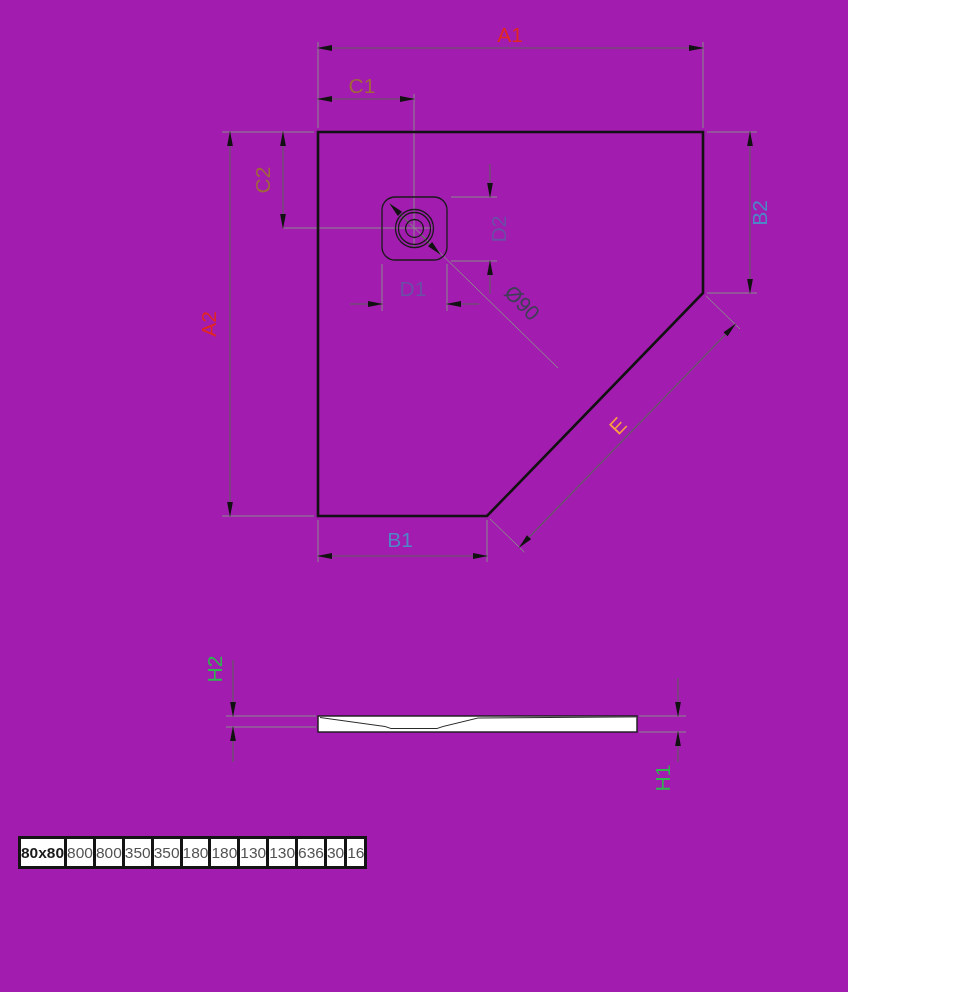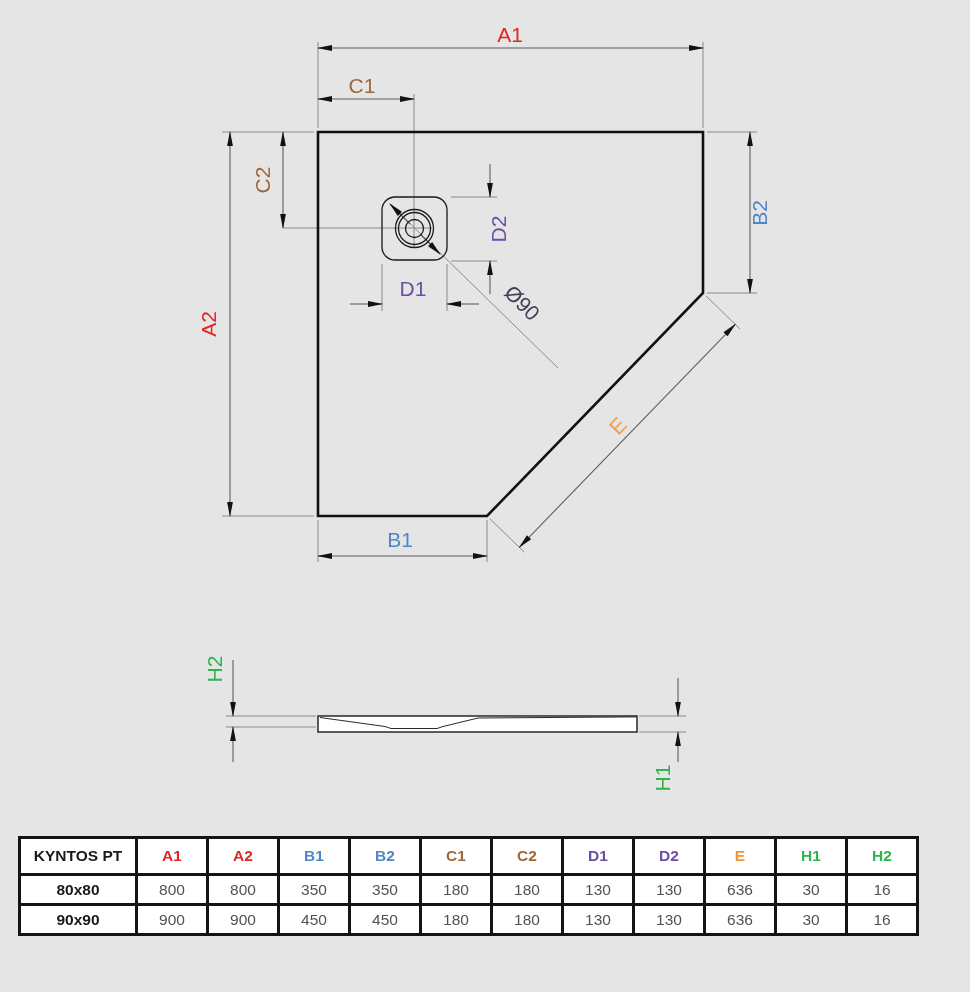--- a/index.html
+++ b/index.html
@@ -1,19 +1,19 @@
 <!DOCTYPE html>
 <html><head>
 <meta charset="utf-8">
 <style>
   html,body{margin:0;padding:0;background:#fff;}
   .page{
     position:relative;
-    width:970px;height:992px;
-    background:#e5e5e5;
+    width:848px;height:992px;
+    background:#a21caf;
     font-family:"Liberation Sans", sans-serif;
     overflow:hidden;
   }
   svg{position:absolute;left:0;top:0;}
   svg text{
     font-family:"Liberation Sans", sans-serif;
     font-size:21px;
   }
   .outline{stroke:#111;stroke-width:2.6;fill:none;stroke-linejoin:miter;}
   .thin{stroke:#1a1a1a;stroke-width:1.3;fill:none;}
@@ -150,54 +150,26 @@
       <g text-anchor="middle">
         <text transform="translate(222,669) rotate(-90)" fill="#2fb44f">H2</text>
         <text transform="translate(670,778) rotate(-90)" fill="#2fb44f">H1</text>
       </g>
     </g>
   </svg>
 
   <div class="table-wrap">
     <table class="dims">
       <tbody>
-          <tr class="hdr">
-        <th class="namecol col-name">KYNTOS PT</th>
-        <th class="datacol col-a">A1</th>
-        <th class="datacol col-a">A2</th>
-        <th class="datacol col-b">B1</th>
-        <th class="datacol col-b">B2</th>
-        <th class="datacol col-c">C1</th>
-        <th class="datacol col-c">C2</th>
-        <th class="datacol col-d">D1</th>
-        <th class="datacol col-d">D2</th>
-        <th class="datacol col-e">E</th>
-        <th class="datacol col-h">H1</th>
-        <th class="datacol col-h">H2</th>
-      </tr>
       <tr class="datarow">
         <th>80x80</th>
         <td>800</td>
         <td>800</td>
         <td>350</td>
         <td>350</td>
-        <td>180</td>
-        <td>180</td>
-        <td>130</td>
-        <td>130</td>
-        <td>636</td>
-        <td>30</td>
-        <td>16</td>
-      </tr>
-      <tr class="datarow">
-        <th>90x90</th>
-        <td>900</td>
-        <td>900</td>
-        <td>450</td>
-        <td>450</td>
         <td>180</td>
         <td>180</td>
         <td>130</td>
         <td>130</td>
         <td>636</td>
         <td>30</td>
         <td>16</td>
       </tr>
     </tbody>
       </table>

